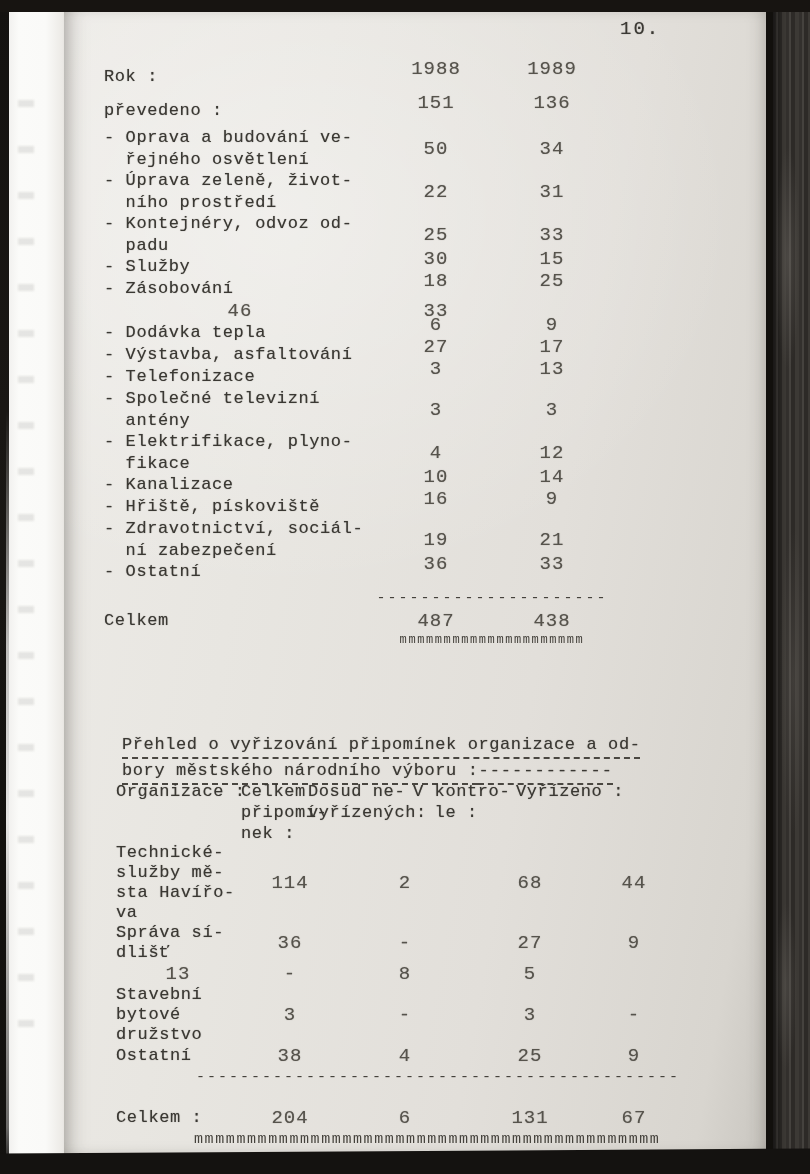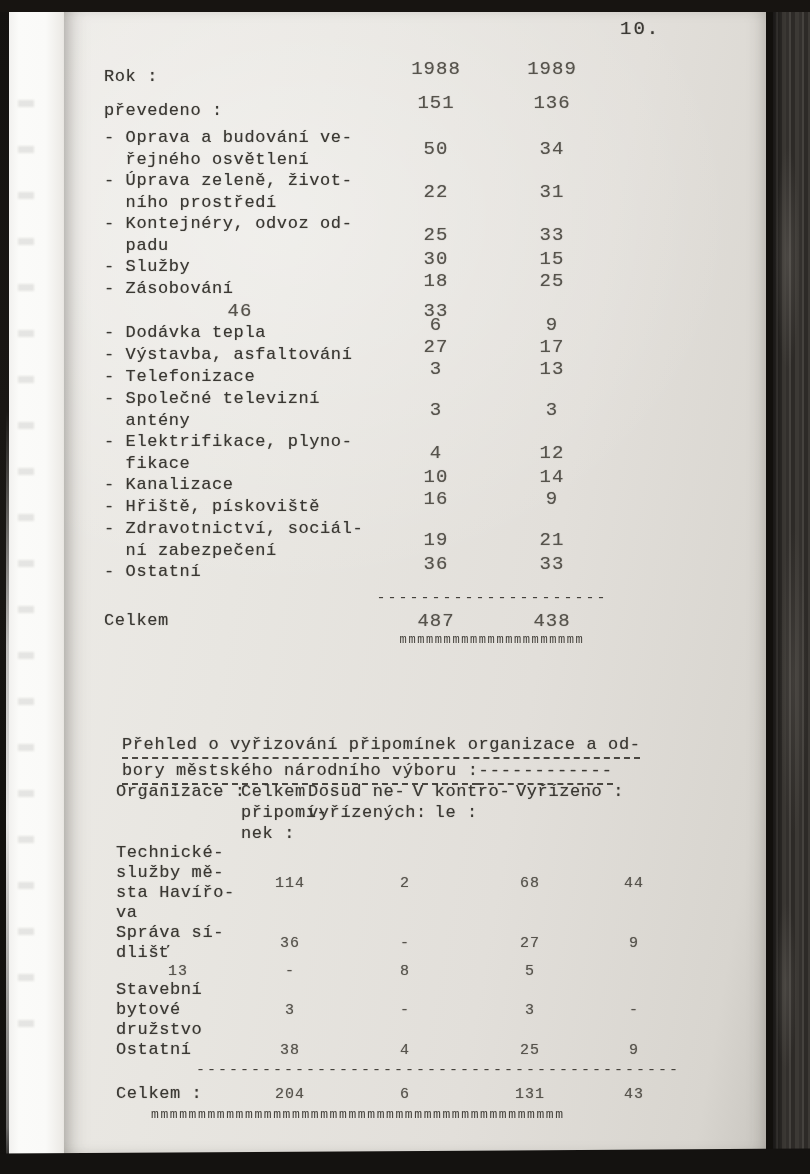--- a/index.html
+++ b/index.html
@@ -109,30 +109,30 @@
   .t2-header { position: absolute; left: 52px; top: 771px; width: 600px; height: 62px; }
   .t2-header .hc { position: absolute; top: 0; line-height: 21px; }
   .hc.c1 { left: 0; }
   .hc.c2 { left: 125px; }
   .hc.c3 { left: 192px; }
   .hc.c4 { left: 297px; }
   .hc.c5 { left: 400px; }
   .t2-body { position: absolute; left: 52px; top: 833px; width: 572px; }
   .t2row { display: grid; grid-template-columns: 124px 100px 130px 120px 88px; align-items: center; }
   .t2row .label { line-height: 20px; }
-  .t2 .num, .t2row .num { font-size: 15px; }
+  .t2 .num, .t2row .num { font-size: 19px; }
   .t2sep {
     margin: 4px 0 2px 80px; width: 486px;
     font-size: 15px; letter-spacing: 2px; line-height: 13px;
     color: #45423c; white-space: nowrap; overflow: hidden;
   }
-  .t2row.total { margin-top: 7px; }
+  .t2row.total { margin-top: 23px; }
   .t2mline {
-    margin: 2px 0 0 35px; width: 492px;
-    font-size: 13px; letter-spacing: 1.6px; line-height: 17px;
+    margin: 2px 0 0 78px; width: 492px;
+    font-size: 15px; letter-spacing: 1.6px; line-height: 17px;
     color: #45423c; white-space: nowrap; overflow: hidden;
   }
 </style>
 </head>
 <body>
 
 <div class="bar-top"></div>
 <div class="prev-page-edge"></div>
 <div class="strip-left"></div>
 
@@ -307,21 +307,21 @@
       <div class="tw num">9</div>
     </div>
 
     <div class="t2sep">--------------------------------------------</div>
 
     <div class="t2row total">
       <div class="tw label pre">Celkem :</div>
       <div class="tw num">204</div>
       <div class="tw num">6</div>
       <div class="tw num">131</div>
-      <div class="tw num">43</div>
+      <div class="tw num">67</div>
     </div>
 
     <div class="t2mline">mmmmmmmmmmmmmmmmmmmmmmmmmmmmmmmmmmmmmmmmmmmm</div>
   </section>
 
 </div>
 
 <div class="band-right"></div>
 <div class="bar-bottom"></div>
 

